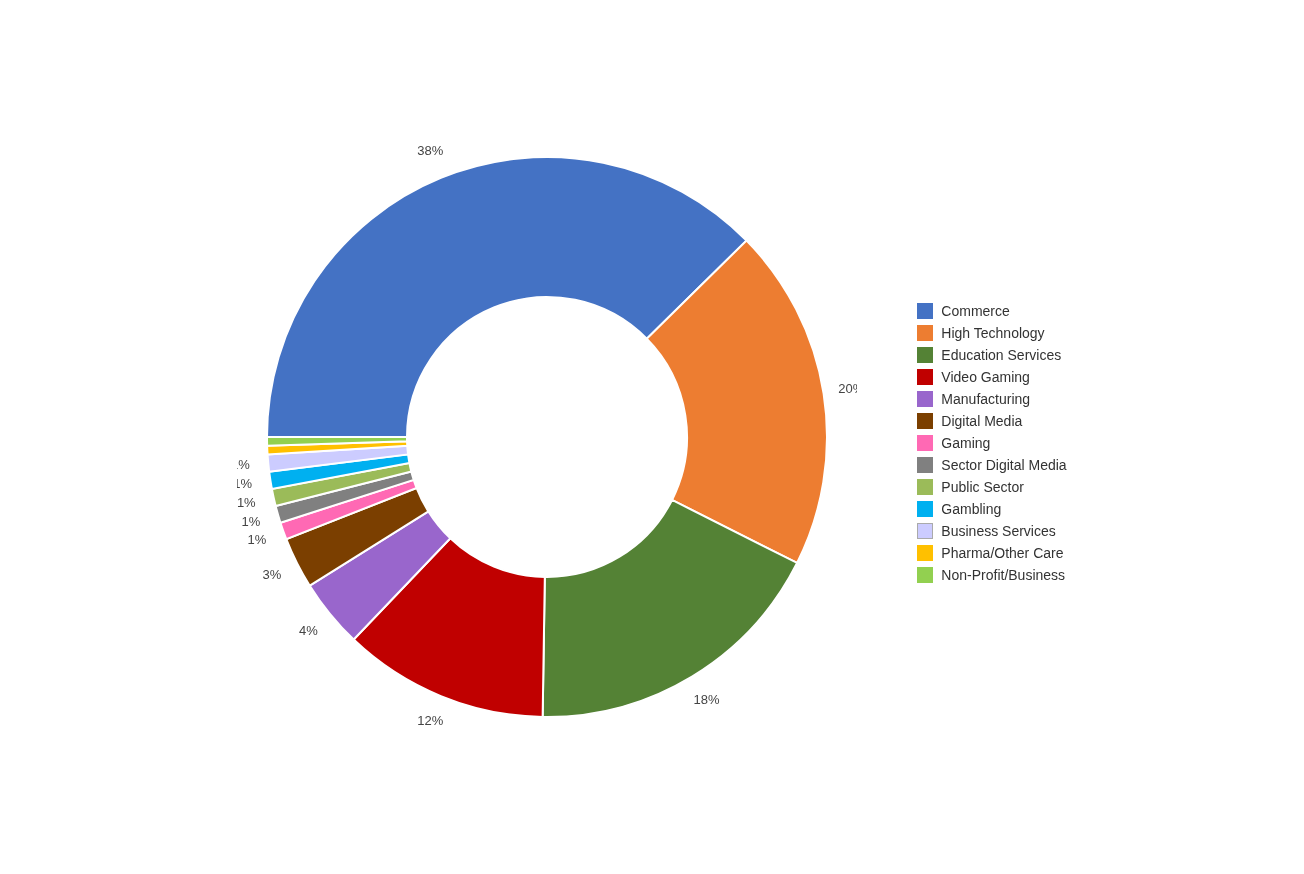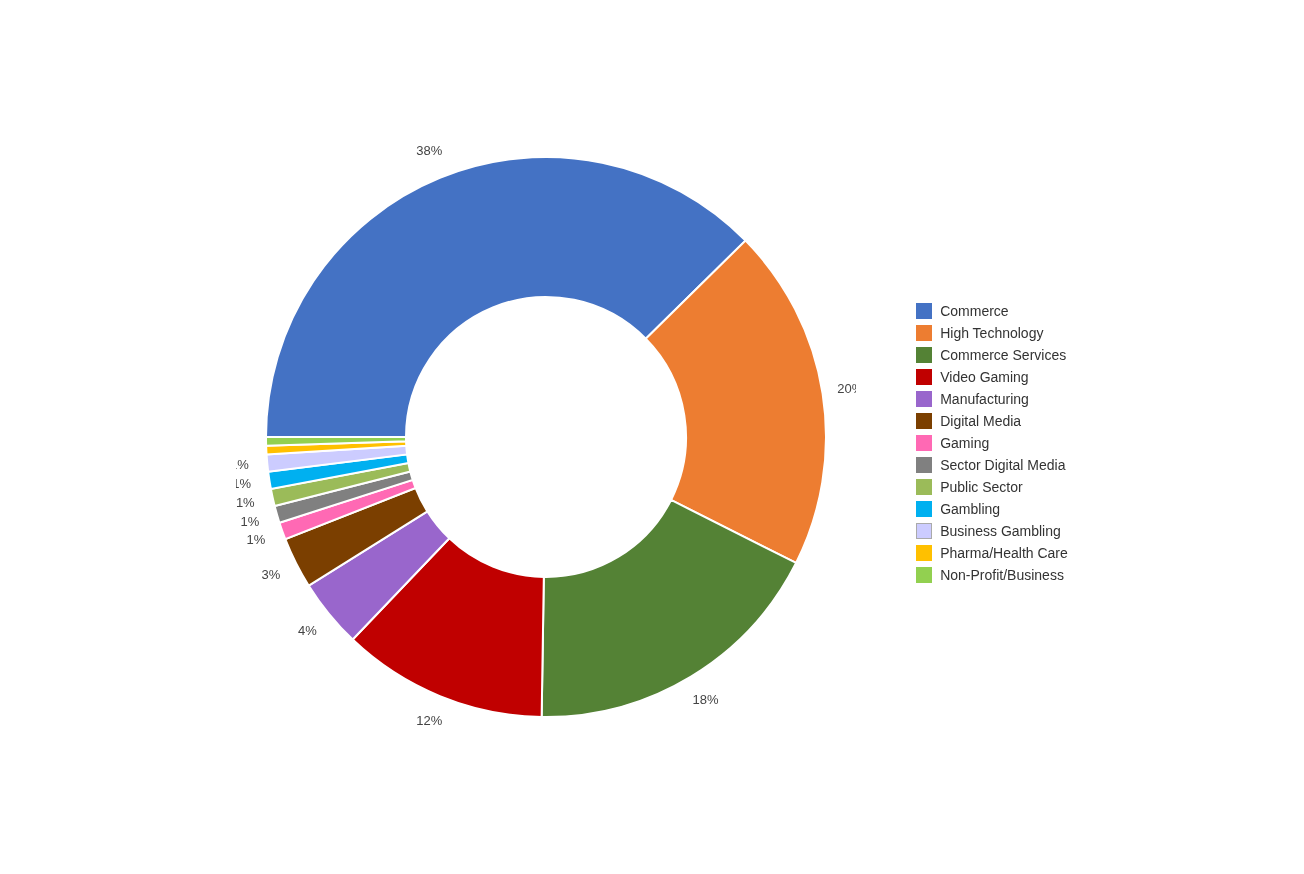--- a/index.html
+++ b/index.html
@@ -96,21 +96,21 @@
         <div class="legend-item">
           <div class="legend-color" style="background-color: rgb(68, 114, 196); border: none;"></div>
           <span class="legend-label">Commerce</span>
         </div>
         <div class="legend-item">
           <div class="legend-color" style="background-color: rgb(237, 125, 49); border: none;"></div>
           <span class="legend-label">High Technology</span>
         </div>
         <div class="legend-item">
           <div class="legend-color" style="background-color: rgb(84, 130, 53); border: none;"></div>
-          <span class="legend-label">Commerce Services</span>
+          <span class="legend-label">Education Services</span>
         </div>
         <div class="legend-item">
           <div class="legend-color" style="background-color: rgb(192, 0, 0); border: none;"></div>
           <span class="legend-label">Video Gaming</span>
         </div>
         <div class="legend-item">
           <div class="legend-color" style="background-color: rgb(153, 102, 204); border: none;"></div>
           <span class="legend-label">Manufacturing</span>
         </div>
         <div class="legend-item">
@@ -128,25 +128,25 @@
         <div class="legend-item">
           <div class="legend-color" style="background-color: rgb(155, 187, 89); border: none;"></div>
           <span class="legend-label">Public Sector</span>
         </div>
         <div class="legend-item">
           <div class="legend-color" style="background-color: rgb(0, 176, 240); border: none;"></div>
           <span class="legend-label">Gambling</span>
         </div>
         <div class="legend-item">
           <div class="legend-color" style="background-color: rgb(204, 204, 255); border: 1px solid rgb(170, 170, 170);"></div>
-          <span class="legend-label">Business Gambling</span>
+          <span class="legend-label">Business Services</span>
         </div>
         <div class="legend-item">
           <div class="legend-color" style="background-color: rgb(255, 192, 0); border: none;"></div>
-          <span class="legend-label">Pharma/Health Care</span>
+          <span class="legend-label">Pharma/Other Care</span>
         </div>
         <div class="legend-item">
           <div class="legend-color" style="background-color: rgb(146, 208, 80); border: none;"></div>
           <span class="legend-label">Non-Profit/Business</span>
         </div>
       </div>
   </div>
 </div>
 
 </body></html>

